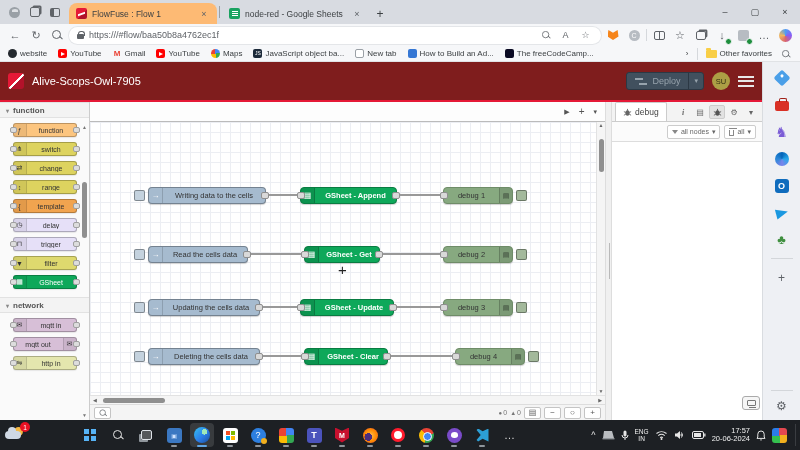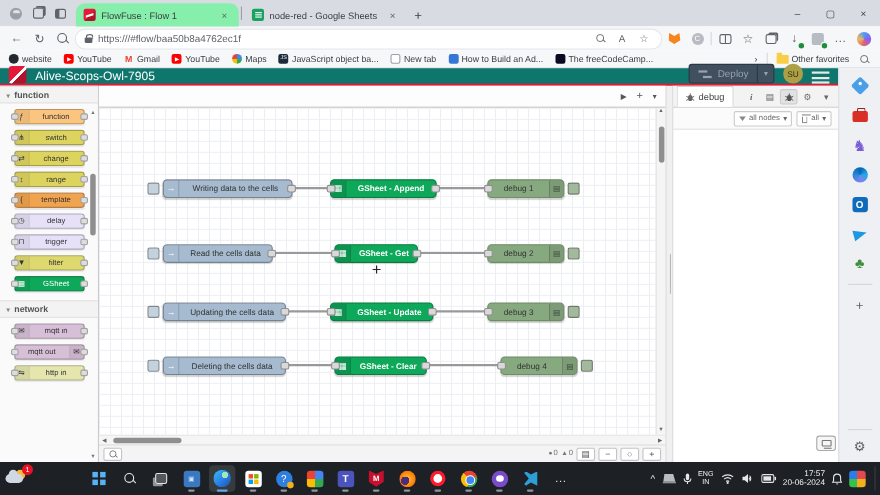--- a/index.html
+++ b/index.html
@@ -8,21 +8,21 @@
 
 
 .tabstrip{height:24px;background:#d8dbe1;display:flex;align-items:flex-end;padding-left:6px}
 .ts-icons{display:flex;align-items:center;height:24px;gap:3px;padding-right:6px}
 .ts-ico{width:17px;height:17px;border-radius:4px;display:flex;align-items:center;justify-content:center;color:#5f6368;font-size:9px}
 .avatar-dot{width:11px;height:11px;border-radius:50%;background:#9aa0a6;position:relative}
 .avatar-dot::after{content:"";position:absolute;left:2.5px;top:2px;width:6px;height:3px;border-radius:50% 50% 0 0;background:#dfe1e5}
 .cube{width:10px;height:10px;border:1.3px solid #5f6368;border-radius:2px;box-shadow:2px -2px 0 -0.5px #5f6368}
 .tabsq{width:10px;height:9px;border:1.3px solid #5f6368;border-radius:2px;border-left-width:4px}
 .tab{height:21px;width:148px;border-radius:8px 8px 0 0;display:flex;align-items:center;gap:5px;padding:0 7px;font-size:8.5px;color:#3c4043}
-.tab.active{background:#86efac}
+.tab.active{background:#fdba74}
 .tab-title{flex:1;white-space:nowrap;overflow:hidden}
 .tab-close{color:#5f6368;font-size:9px;width:12px;text-align:center}
 .fav-ff{width:11px;height:11px;border-radius:2px;background:linear-gradient(135deg,#e51937 55%,#b2122a 55%);position:relative}
 .fav-ff::after{content:"";position:absolute;left:2px;top:4.5px;width:7px;height:2px;background:#fff;transform:skewY(-18deg)}
 .fav-sheets{width:11px;height:11px;border-radius:2px;background:#1aa260;position:relative}
 .fav-sheets::after{content:"";position:absolute;left:2.5px;top:3px;width:6px;height:5px;background:
  linear-gradient(#fff,#fff) 0 0/6px 1px no-repeat,
  linear-gradient(#fff,#fff) 0 2px/6px 1px no-repeat,
  linear-gradient(#fff,#fff) 0 4px/6px 1px no-repeat}
 .tab-div{width:1px;height:12px;background:#9aa0a6;align-self:center;margin:0 2px}
@@ -67,21 +67,21 @@
 .bmi-fcc{background:#0a0a23}
 .folder{width:11px;height:8px;background:#f8ce46;border-radius:1px;position:relative;margin-top:1px}
 .folder::before{content:"";position:absolute;top:-2px;left:0;width:5px;height:2px;background:#f8ce46;border-radius:1px 1px 0 0}
 .bm-right{margin-left:auto;display:flex;align-items:center;gap:8px}
 
 
 .browser-content{display:flex;height:358px}
 .page{flex:1;min-width:0;display:flex;flex-direction:column;position:relative}
 
 
-.nr-header{height:16px;background:#0f766e;border-bottom:2px solid #e51937;display:flex;align-items:flex-end;padding:0 8px;gap:8px}
+.nr-header{height:40px;background:#7f1d1d;border-bottom:2px solid #e51937;display:flex;align-items:center;padding:0 8px;gap:8px}
 .nr-logo{width:16px;height:16px;border-radius:3px;background:linear-gradient(135deg,#e51937 48%,#fff 48%,#fff 58%,#b2122a 58%)}
 .nr-title{color:#fff;font-size:11px}
 .deploy{margin-left:auto;height:18px;background:#41505e;border:1px solid #2c3844;border-radius:3px;display:flex;align-items:center;color:#97a3ad;font-size:9px}
 .deploy-main{display:flex;align-items:center;gap:5px;padding:0 8px}
 .dep-ico{width:12px;height:7px;background:
  linear-gradient(#97a3ad,#97a3ad) 0 0/8px 2px no-repeat,
  linear-gradient(#97a3ad,#97a3ad) 4px 5px/8px 2px no-repeat}
 .deploy-caret{border-left:1px solid #2c3844;padding:0 5px;font-size:7px;height:100%;display:flex;align-items:center}
 .nr-avatar{width:18px;height:18px;border-radius:50%;background:#ac9f45;color:#332f12;font-size:7.5px;font-weight:normal;display:flex;align-items:center;justify-content:center}
 .burger{width:16px;height:11px;background:

